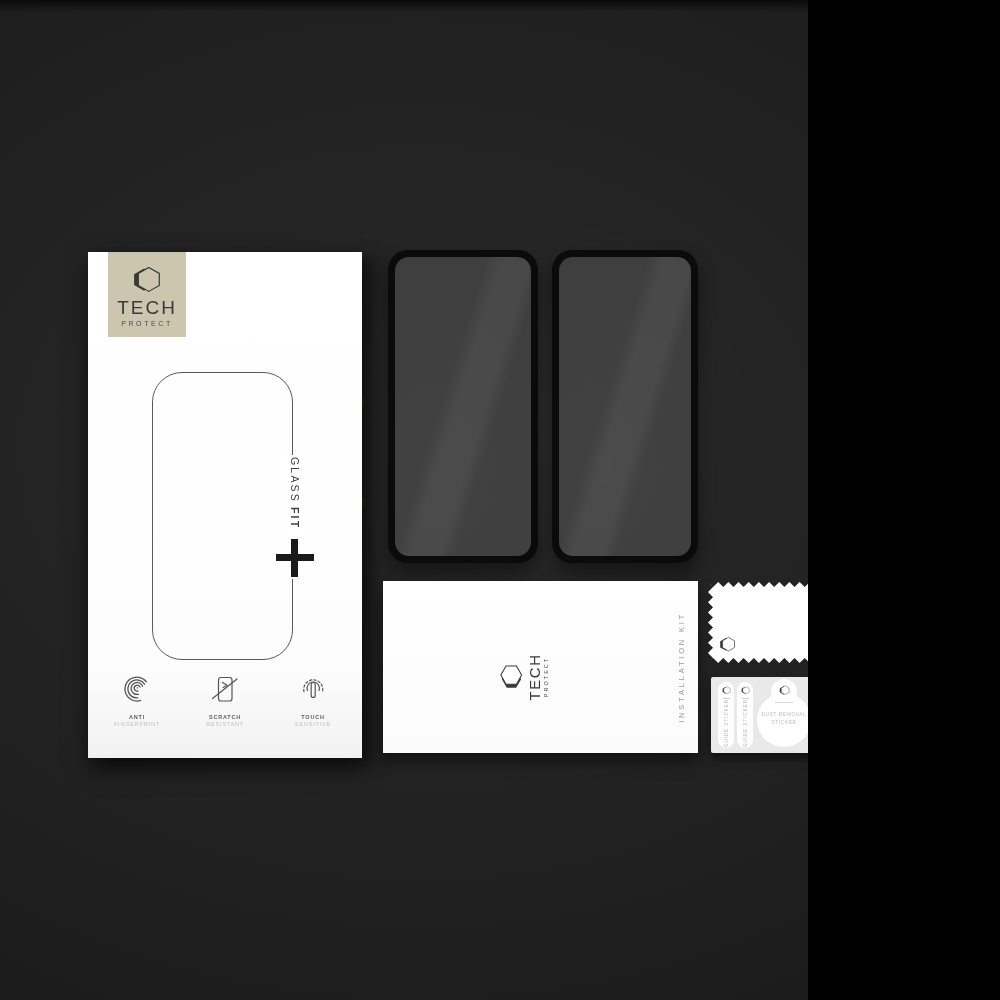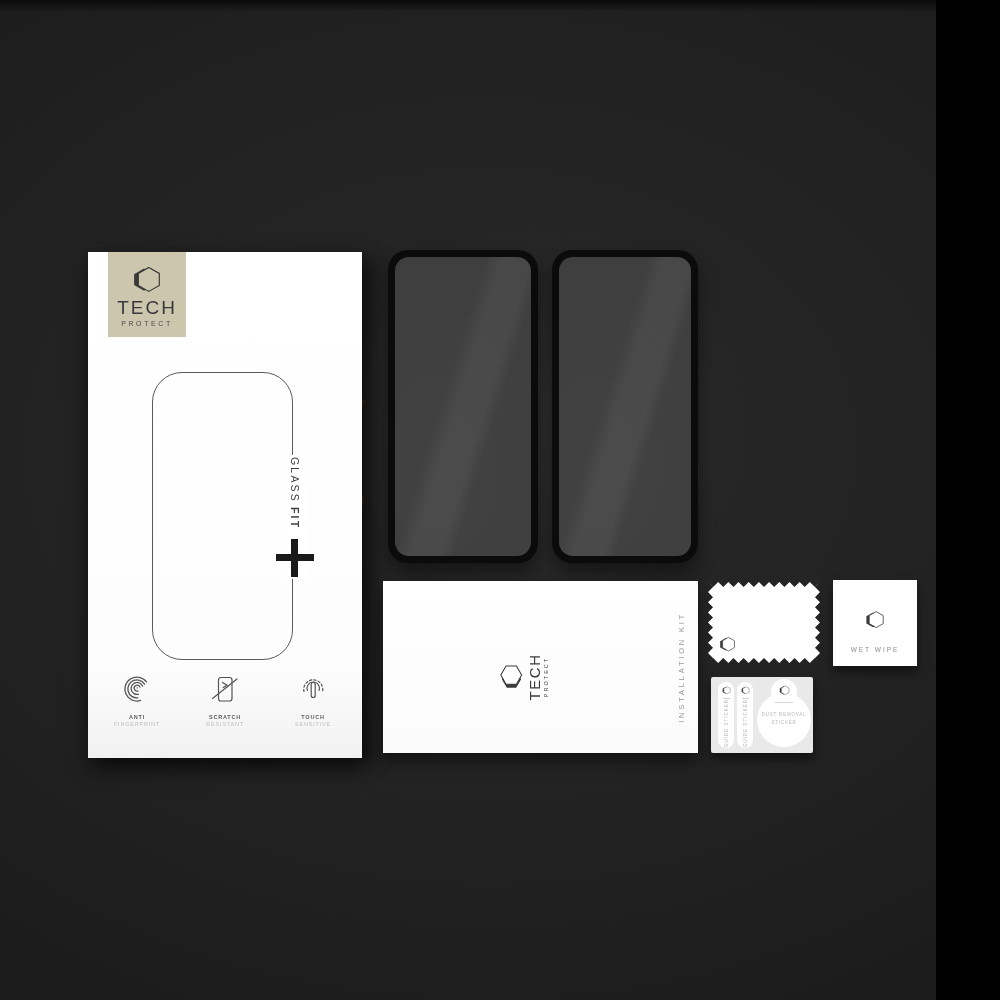--- a/index.html
+++ b/index.html
@@ -1,18 +1,18 @@
 <!DOCTYPE html>
 <html><head>
 <meta charset="utf-8">
 <style>
   html,body{margin:0;padding:0;background:#000;}
   *{box-sizing:border-box;}
   .stage{
-    position:relative;width:936px;height:1000px;overflow:hidden;
+    position:relative;width:808px;height:1000px;overflow:hidden;
     font-family:"Liberation Sans",sans-serif;
     background:
       radial-gradient(1250px 950px at 52% 45%, #282828 0%, #222222 40%, #181818 80%, #111111 100%);
   }
   .top-shade{position:absolute;top:0;left:0;right:0;height:12px;
     background:linear-gradient(#0a0a0a,rgba(10,10,10,0));}
   .center-glow{position:absolute;left:340px;top:210px;width:420px;height:420px;border-radius:50%;
     background:radial-gradient(closest-side,rgba(255,255,255,0.035),rgba(255,255,255,0));}
   .speck{position:absolute;width:4px;height:9px;border-radius:50%;
     background:rgba(170,110,40,0.45);filter:blur(1.5px);}

